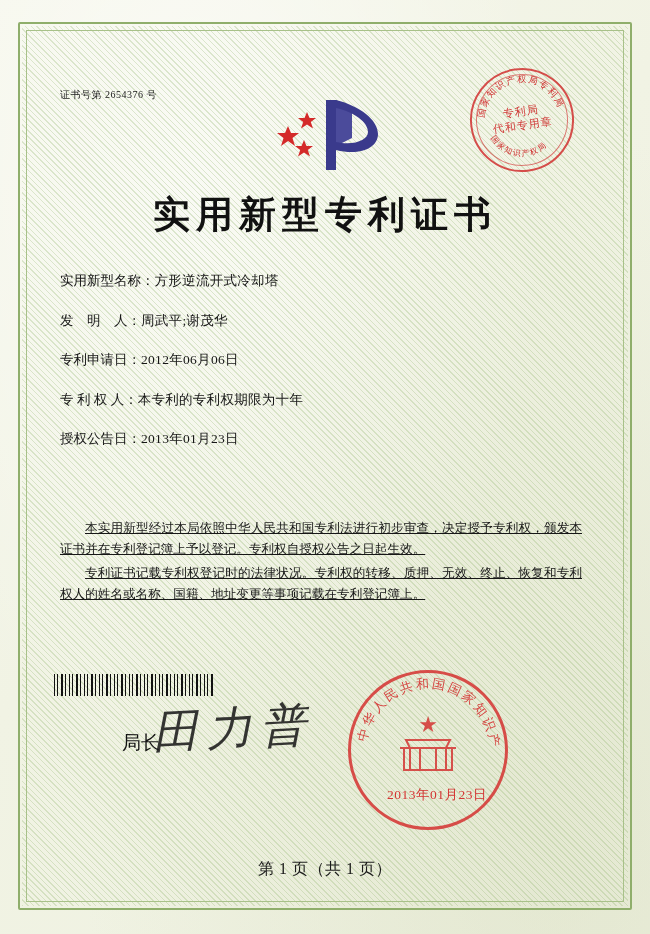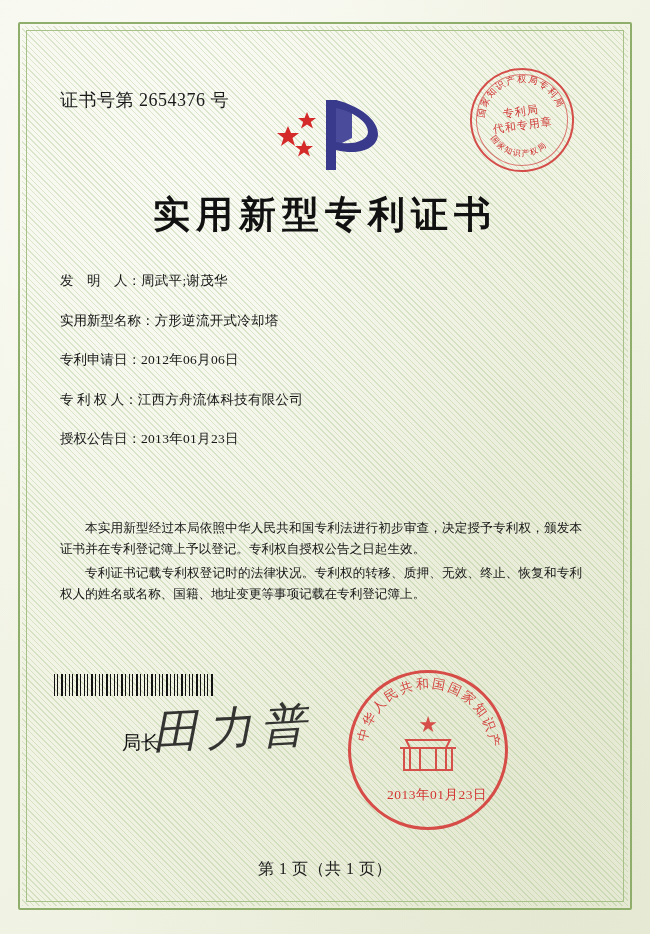--- a/index.html
+++ b/index.html
@@ -63,21 +63,21 @@
     right: 26px;
     bottom: 32px;
     overflow: hidden;
   }
 
   
   .cert-no {
     position: absolute;
     left: 34px;
     top: 58px;
-    font-size: 18px;
+    font-size: 10px;
     color: #1b1b1b;
     letter-spacing: 0.5px;
     font-family: "Liberation Serif", serif;
   }
 
   
   .logo {
     position: absolute;
     left: 248px;
     top: 56px;
@@ -166,20 +166,21 @@
   
   .body-text {
     position: absolute;
     left: 34px;
     right: 42px;
     top: 488px;
     font-size: 12.6px;
     line-height: 21px;
     color: #171717;
     text-align: justify;
+    text-decoration: underline;
   }
   .body-text p {
     margin: 0 0 3px 0;
     text-indent: 25px;
   }
 
   
   .barcode {
     position: absolute;
     left: 28px;
@@ -298,34 +299,34 @@
       <div class="center-text">
         <div>专利局</div>
         <div>代和专用章</div>
       </div>
     </div>
 
     <div class="main-title">实用新型专利证书</div>
 
     <div class="fields">
       <div class="field-row">
+        <span class="field-label">实用新型名称：</span>
+        <span class="field-value">方形逆流开式冷却塔</span>
+      </div>
+      <div class="field-row">
         <span class="field-label">发　明　人：</span>
         <span class="field-value">周武平;谢茂华</span>
       </div>
       <div class="field-row">
-        <span class="field-label">实用新型名称：</span>
-        <span class="field-value">方形逆流开式冷却塔</span>
-      </div>
-      <div class="field-row">
         <span class="field-label">专利申请日：</span>
         <span class="field-value">2012年06月06日</span>
       </div>
       <div class="field-row">
         <span class="field-label">专 利 权 人：</span>
-        <span class="field-value">江西方舟流体科技有限公司</span>
+        <span class="field-value">本专利的专利权期限为十年</span>
       </div>
       <div class="field-row">
         <span class="field-label">授权公告日：</span>
         <span class="field-value">2013年01月23日</span>
       </div>
     </div>
 
     <div class="body-text">
       <p>本实用新型经过本局依照中华人民共和国专利法进行初步审查，决定授予专利权，颁发本证书并在专利登记簿上予以登记。专利权自授权公告之日起生效。</p>
       <p>专利证书记载专利权登记时的法律状况。专利权的转移、质押、无效、终止、恢复和专利权人的姓名或名称、国籍、地址变更等事项记载在专利登记簿上。</p>

